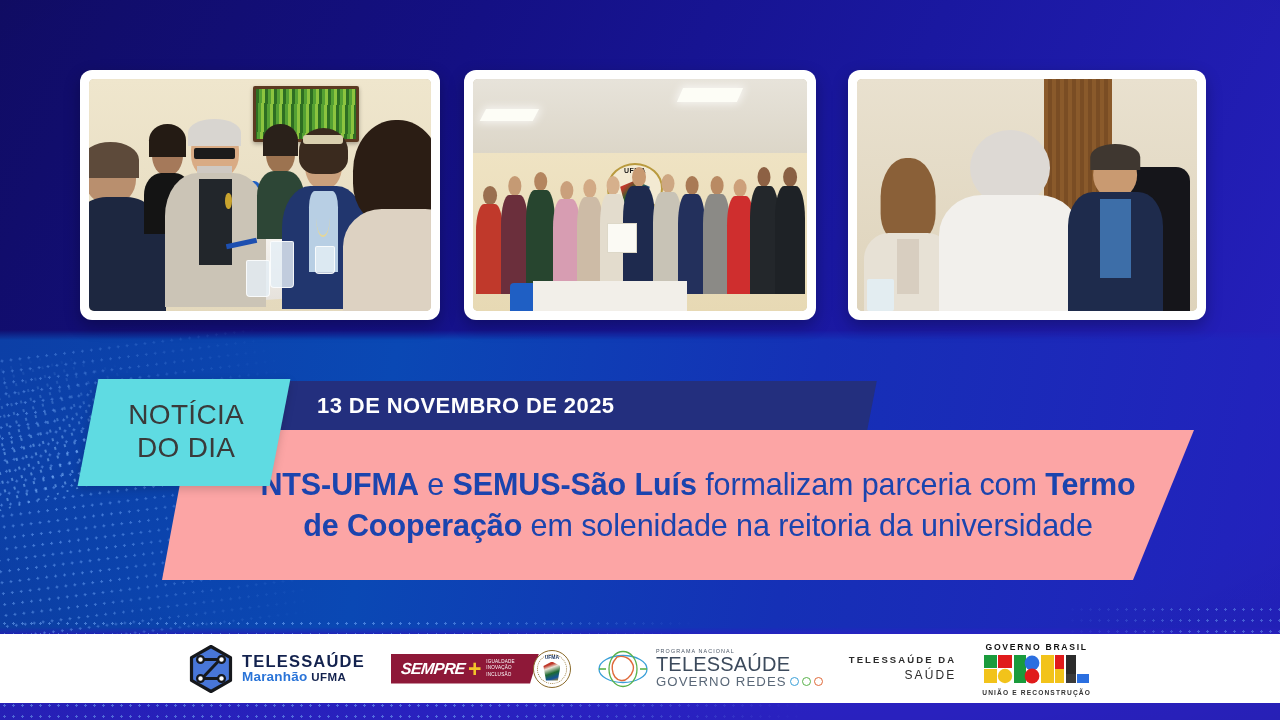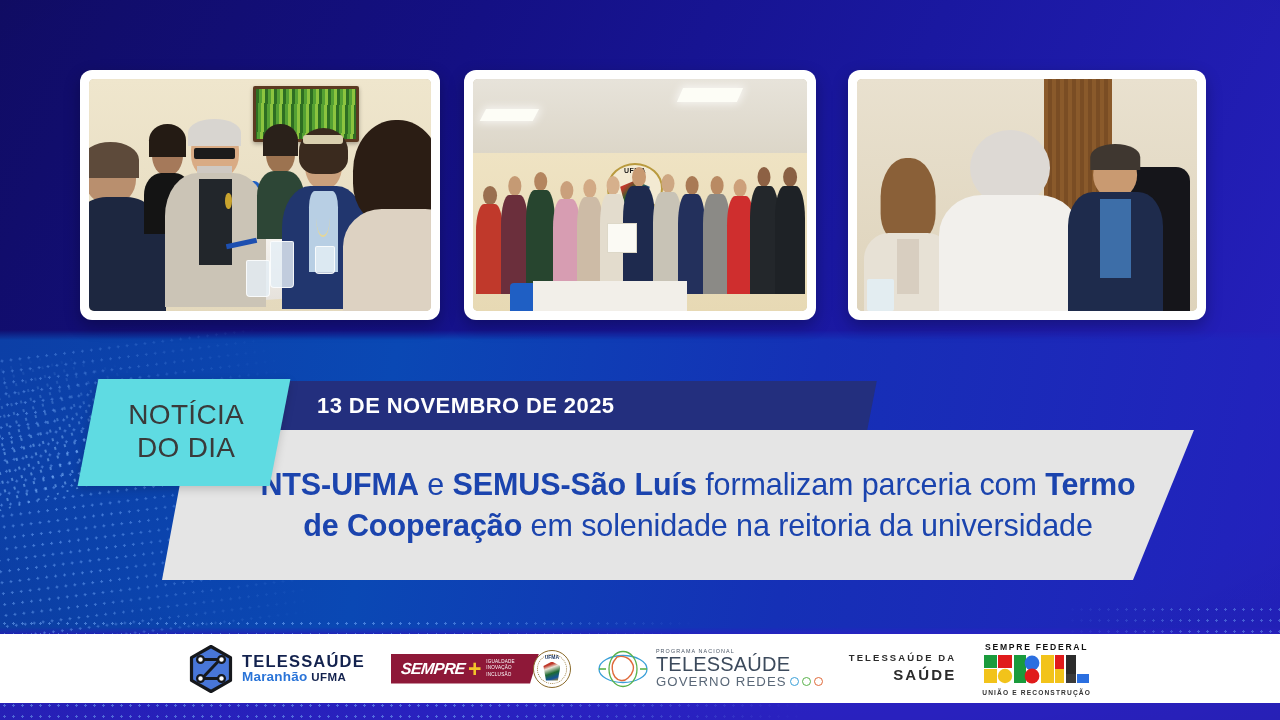--- a/index.html
+++ b/index.html
@@ -171,21 +171,21 @@
   .datebar-txt{
     transform:skewX(11deg);
     color:#ffffff;
     font-weight:bold;
     font-size:22px;
     letter-spacing:.4px;
     padding:12px 0 0 48px;
   }
   .headline{
     position:absolute; left:162px; top:430px; width:1032px; height:150px;
-    background:#e5e5e5;
+    background:#fca5a5;
     clip-path:polygon(28px 0, 100% 0, 100% 0, 971px 100%, 0 100%);
     z-index:4;
     box-shadow:0 7px 18px rgba(0,0,0,.22);
     display:flex; align-items:center; justify-content:center;
   }
   .headline .txt{
     color:#1b44ae;
     font-size:30.5px;
     line-height:41px;
     text-align:center;
@@ -252,21 +252,21 @@
   .tbr-txt .s1{ font-size:5.4px; color:#4a5666; letter-spacing:1.1px; }
   .tbr-txt .s2{ font-size:20px; color:#3c4a5c; letter-spacing:.2px; }
   .tbr-txt .s3{ font-size:13.2px; color:#5a6878; letter-spacing:1.1px; display:flex; align-items:center; gap:3px; }
   .dot-o{ width:9px; height:9px; border-radius:50%; border:1.6px solid #3aa0d8; display:inline-block; }
   .dot-o.g{ border-color:#59b24a; }
   .dot-o.r{ border-color:#e06a3a; }
 
   
   .lg-min{ line-height:1.35; text-align:right; }
   .lg-min .m1{ font-size:9.5px; color:#2b2b2b; letter-spacing:2.1px; font-weight:bold; }
-  .lg-min .m2{ font-size:15px; color:#2b2b2b; letter-spacing:2.1px; font-weight:bold; }
+  .lg-min .m2{ font-size:12px; color:#2b2b2b; letter-spacing:2.1px; font-weight:normal; }
 
   
   .lg-gov{ text-align:center; }
   .gov-top{ font-size:8.6px; font-weight:bold; color:#111; letter-spacing:1.7px; }
   .gov-mark{ width:108px; height:30px; margin:2px 0 1px; }
   .gov-bot{ font-size:6.6px; font-weight:bold; color:#333; letter-spacing:1.15px; }
 </style>
 </head>
 <body>
 
@@ -519,21 +519,21 @@
           </div>
         </div>
       </div>
 
       <div class="lg-min">
         <div class="m1">TELESSAÚDE DA</div>
         <div class="m2">SAÚDE</div>
       </div>
 
       <div class="lg-gov">
-        <div class="gov-top">SEMPRE FEDERAL</div>
+        <div class="gov-top">GOVERNO BRASIL</div>
         <svg class="gov-mark" viewBox="0 0 108 30">
           <rect x="1" y="1" width="13" height="13" fill="#1a9b3c"></rect>
           <rect x="1" y="15" width="13" height="14" fill="#f2c31a"></rect>
           <rect x="15" y="1" width="14" height="13" fill="#e01b1b"></rect>
           <circle cx="22" cy="22" r="7.2" fill="#f2c31a"></circle>
           <rect x="31" y="1" width="12" height="28" fill="#1a9b3c"></rect>
           <circle cx="49" cy="9" r="7.4" fill="#2b6fe0"></circle>
           <circle cx="49" cy="22" r="7.4" fill="#e01b1b"></circle>
           <rect x="58" y="1" width="13" height="28" fill="#f2c31a"></rect>
           <rect x="72" y="1" width="9" height="28" fill="#f2c31a"></rect>

